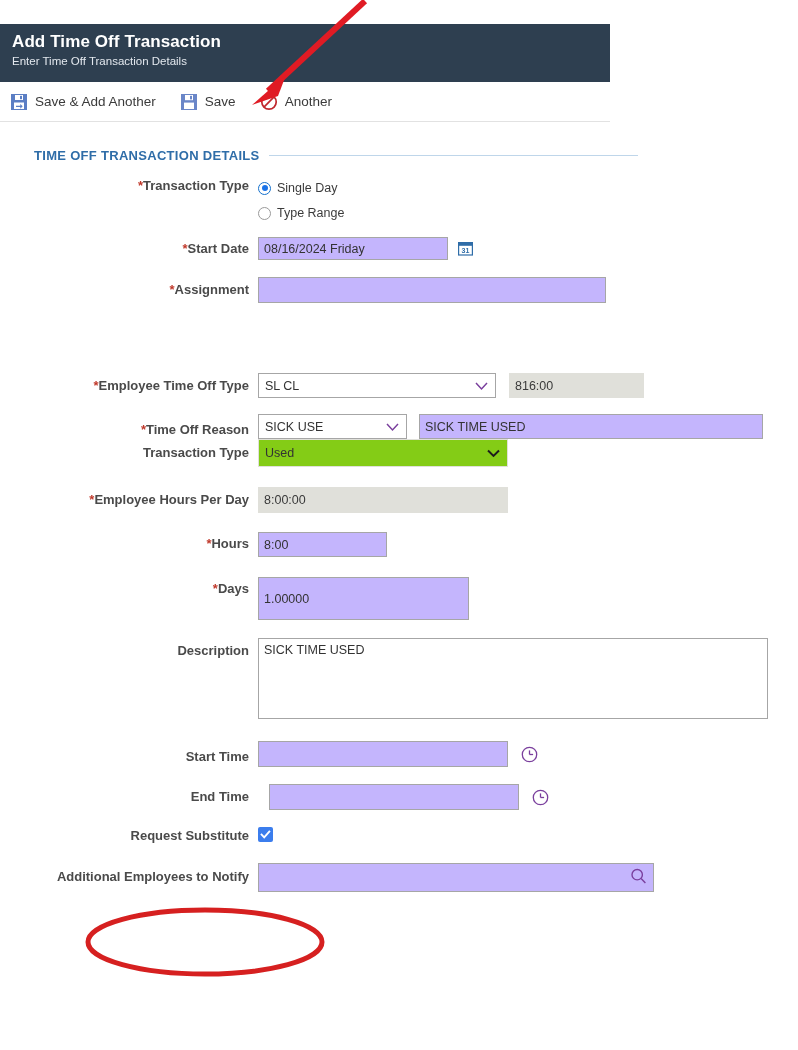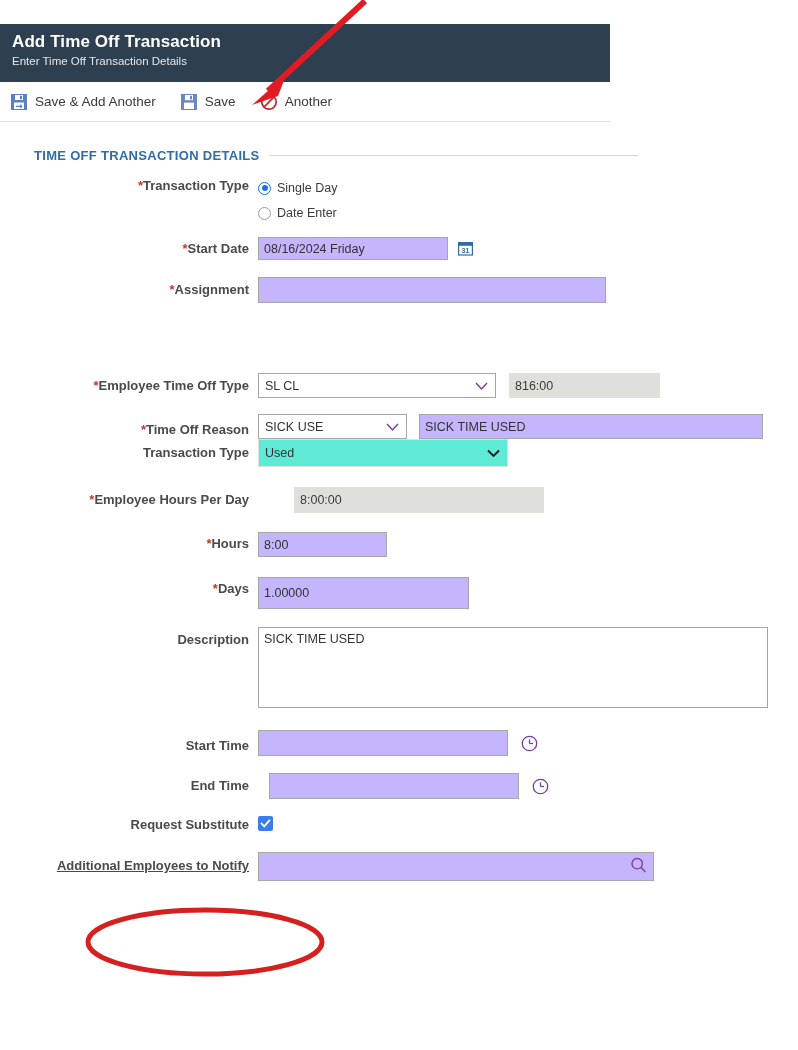--- a/index.html
+++ b/index.html
@@ -146,21 +146,21 @@
     font-size: 12.5px;
     color: #333;
     padding: 0 26px 0 6px;
     appearance: none;
     -webkit-appearance: none;
     outline: none;
     cursor: pointer;
     width: 100%;
   }
   .sel.grey {
-    background: #5eead4;
+    background: #84cc16;
     border-color: #e0e0da;
   }
   .chev {
     position: absolute;
     right: 8px;
     top: 50%;
     transform: translateY(-50%);
     pointer-events: none;
     width: 13px;
     height: 9px;
@@ -258,21 +258,21 @@
     <div class="lbl">
       <span class="req">*</span><span>Transaction Type</span>
     </div>
     <div class="ctl" style="display:block;">
       <div class="radio-line">
         <span class="rad on"></span>
         <span class="rad-txt">Single Day</span>
       </div>
       <div class="radio-line">
         <span class="rad off"></span>
-        <span class="rad-txt">Date Enter</span>
+        <span class="rad-txt">Type Range</span>
       </div>
     </div>
   </div>
 
   <div class="row" style="margin-bottom:17px;">
     <div class="lbl" style="padding-top:4px;">
       <span class="req">*</span><span>Start Date</span>
     </div>
     <div class="ctl">
       <input class="inp" style="width: 190px;" value="08/16/2024 Friday">
@@ -301,21 +301,21 @@
     </div>
     <div class="ctl">
       <span class="sel-wrap" style="width:238px;">
         <select class="sel">
           <option>SL CL</option>
         </select>
         <svg class="chev" viewBox="0 0 13 9">
           <polyline points="1,1.6 6.5,7.4 12,1.6" fill="none" stroke="#7a3f9d" stroke-width="1.5"></polyline>
         </svg>
       </span>
-      <input class="inp ro" style="width: 151px; height: 25px; margin-left: 13px;" readonly="" value="816:00">
+      <input class="inp ro" style="width: 135px; height: 25px; margin-left: 13px;" readonly="" value="816:00">
     </div>
   </div>
 
   <div class="row" style="align-items:center;">
     <div class="lbl" style="padding-top:5px;">
       <span class="req">*</span><span>Time Off Reason</span>
     </div>
     <div class="ctl">
       <span class="sel-wrap" style="width:149px;">
         <select class="sel">
@@ -338,21 +338,21 @@
         <select class="sel grey" style="height:28px;">
           <option>Used</option>
         </select>
         <svg class="chev" viewBox="0 0 13 9">
           <polyline points="1,2 6.5,7.4 12,2" fill="none" stroke="#1d1d1d" stroke-width="2"></polyline>
         </svg>
       </span>
     </div>
   </div>
 
-  <div class="row" style="margin-bottom:19px;gap:36px;">
+  <div class="row" style="margin-bottom:19px;">
     <div class="lbl" style="padding-top:5px;">
       <span class="req">*</span><span>Employee Hours Per Day</span>
     </div>
     <div class="ctl">
       <input class="inp ro" style="width: 250px; height: 26px;" readonly="" value="8:00:00">
     </div>
   </div>
 
   <div class="row" style="margin-bottom:20px;">
     <div class="lbl" style="padding-top:4px;">
@@ -361,21 +361,21 @@
     <div class="ctl">
       <input class="inp" style="width: 129px; height: 25px;" value="8:00">
     </div>
   </div>
 
   <div class="row" style="margin-bottom:18px;">
     <div class="lbl" style="padding-top:4px;">
       <span class="req">*</span><span>Days</span>
     </div>
     <div class="ctl">
-      <input class="inp" style="width: 211px; height: 32px;" value="1.00000">
+      <input class="inp" style="width: 211px; height: 43px;" value="1.00000">
     </div>
   </div>
 
   <div class="row" style="margin-bottom:22px;">
     <div class="lbl" style="padding-top:5px;">
       <span>Description</span>
     </div>
     <div class="ctl">
       <textarea class="ta" style="width: 510px; height: 81px;">SICK TIME USED</textarea>
     </div>
@@ -420,21 +420,21 @@
     <div class="ctl">
       <span class="cbx">
         <svg width="11" height="11" viewBox="0 0 11 11">
           <polyline points="1.6,5.6 4.2,8.3 9.3,2.5" fill="none" stroke="#ffffff" stroke-width="1.9" stroke-linecap="square"></polyline>
         </svg>
       </span>
     </div>
   </div>
 
   <div class="row">
-    <div class="lbl" style="padding-top:6px;text-decoration:underline;">
+    <div class="lbl" style="padding-top:6px;">
       <span>Additional Employees to Notify</span>
     </div>
     <div class="ctl">
       <span class="srch-wrap" style="width:396px;">
         <input class="inp" style="width: 100%; height: 29px; padding-right: 28px;" value="">
         <span class="srch-ico">
           <svg width="17" height="17" viewBox="0 0 17 17">
             <circle cx="7.2" cy="7.2" r="5.2" fill="none" stroke="#7a3f9d" stroke-width="1.4"></circle>
             <line x1="11.1" y1="11.1" x2="15.4" y2="15.6" stroke="#7a3f9d" stroke-width="1.4"></line>
           </svg>

